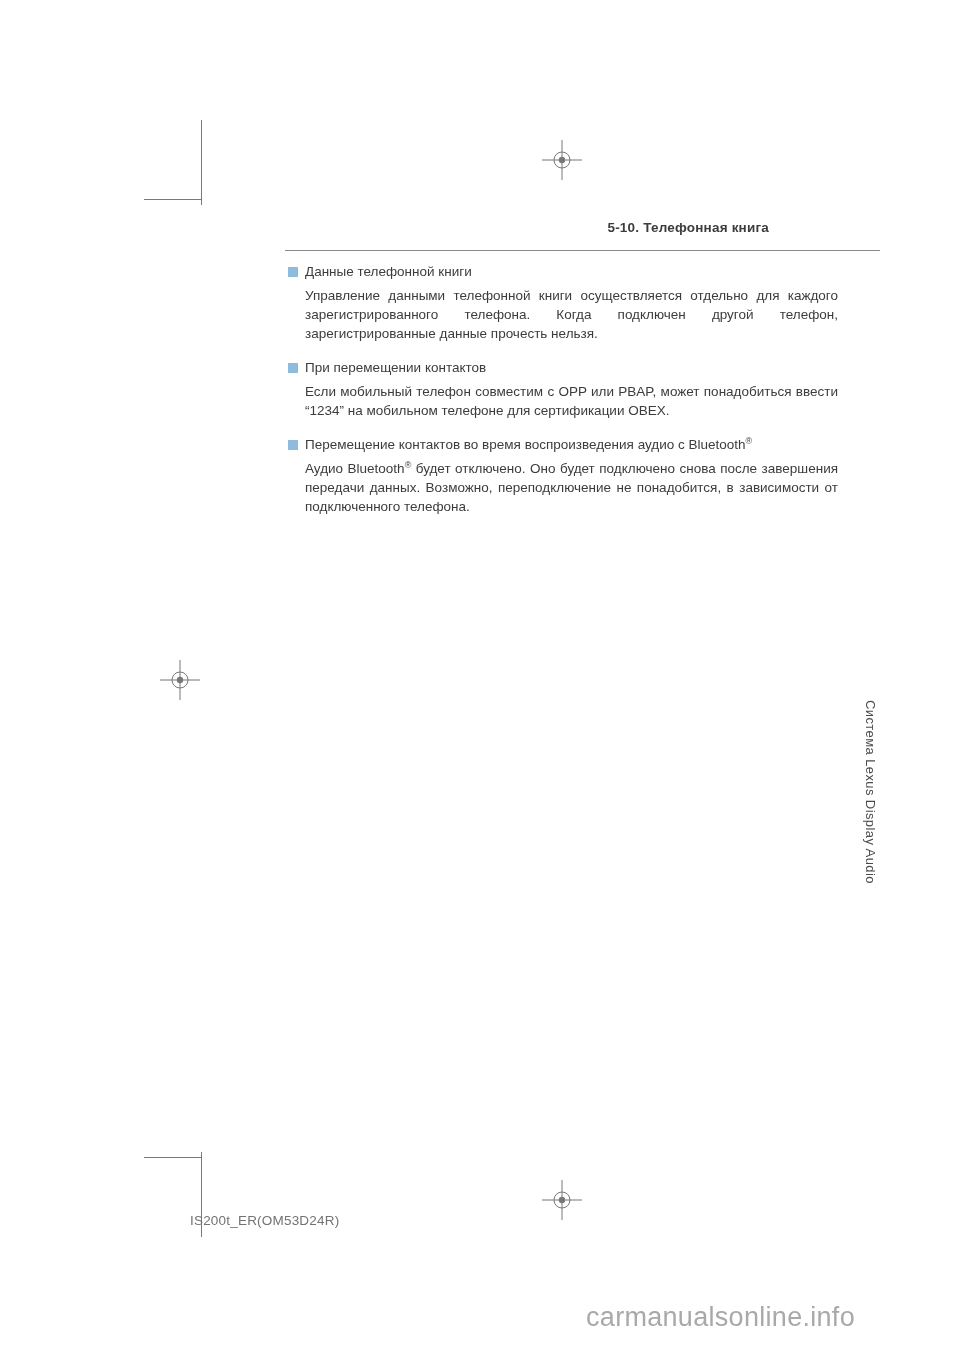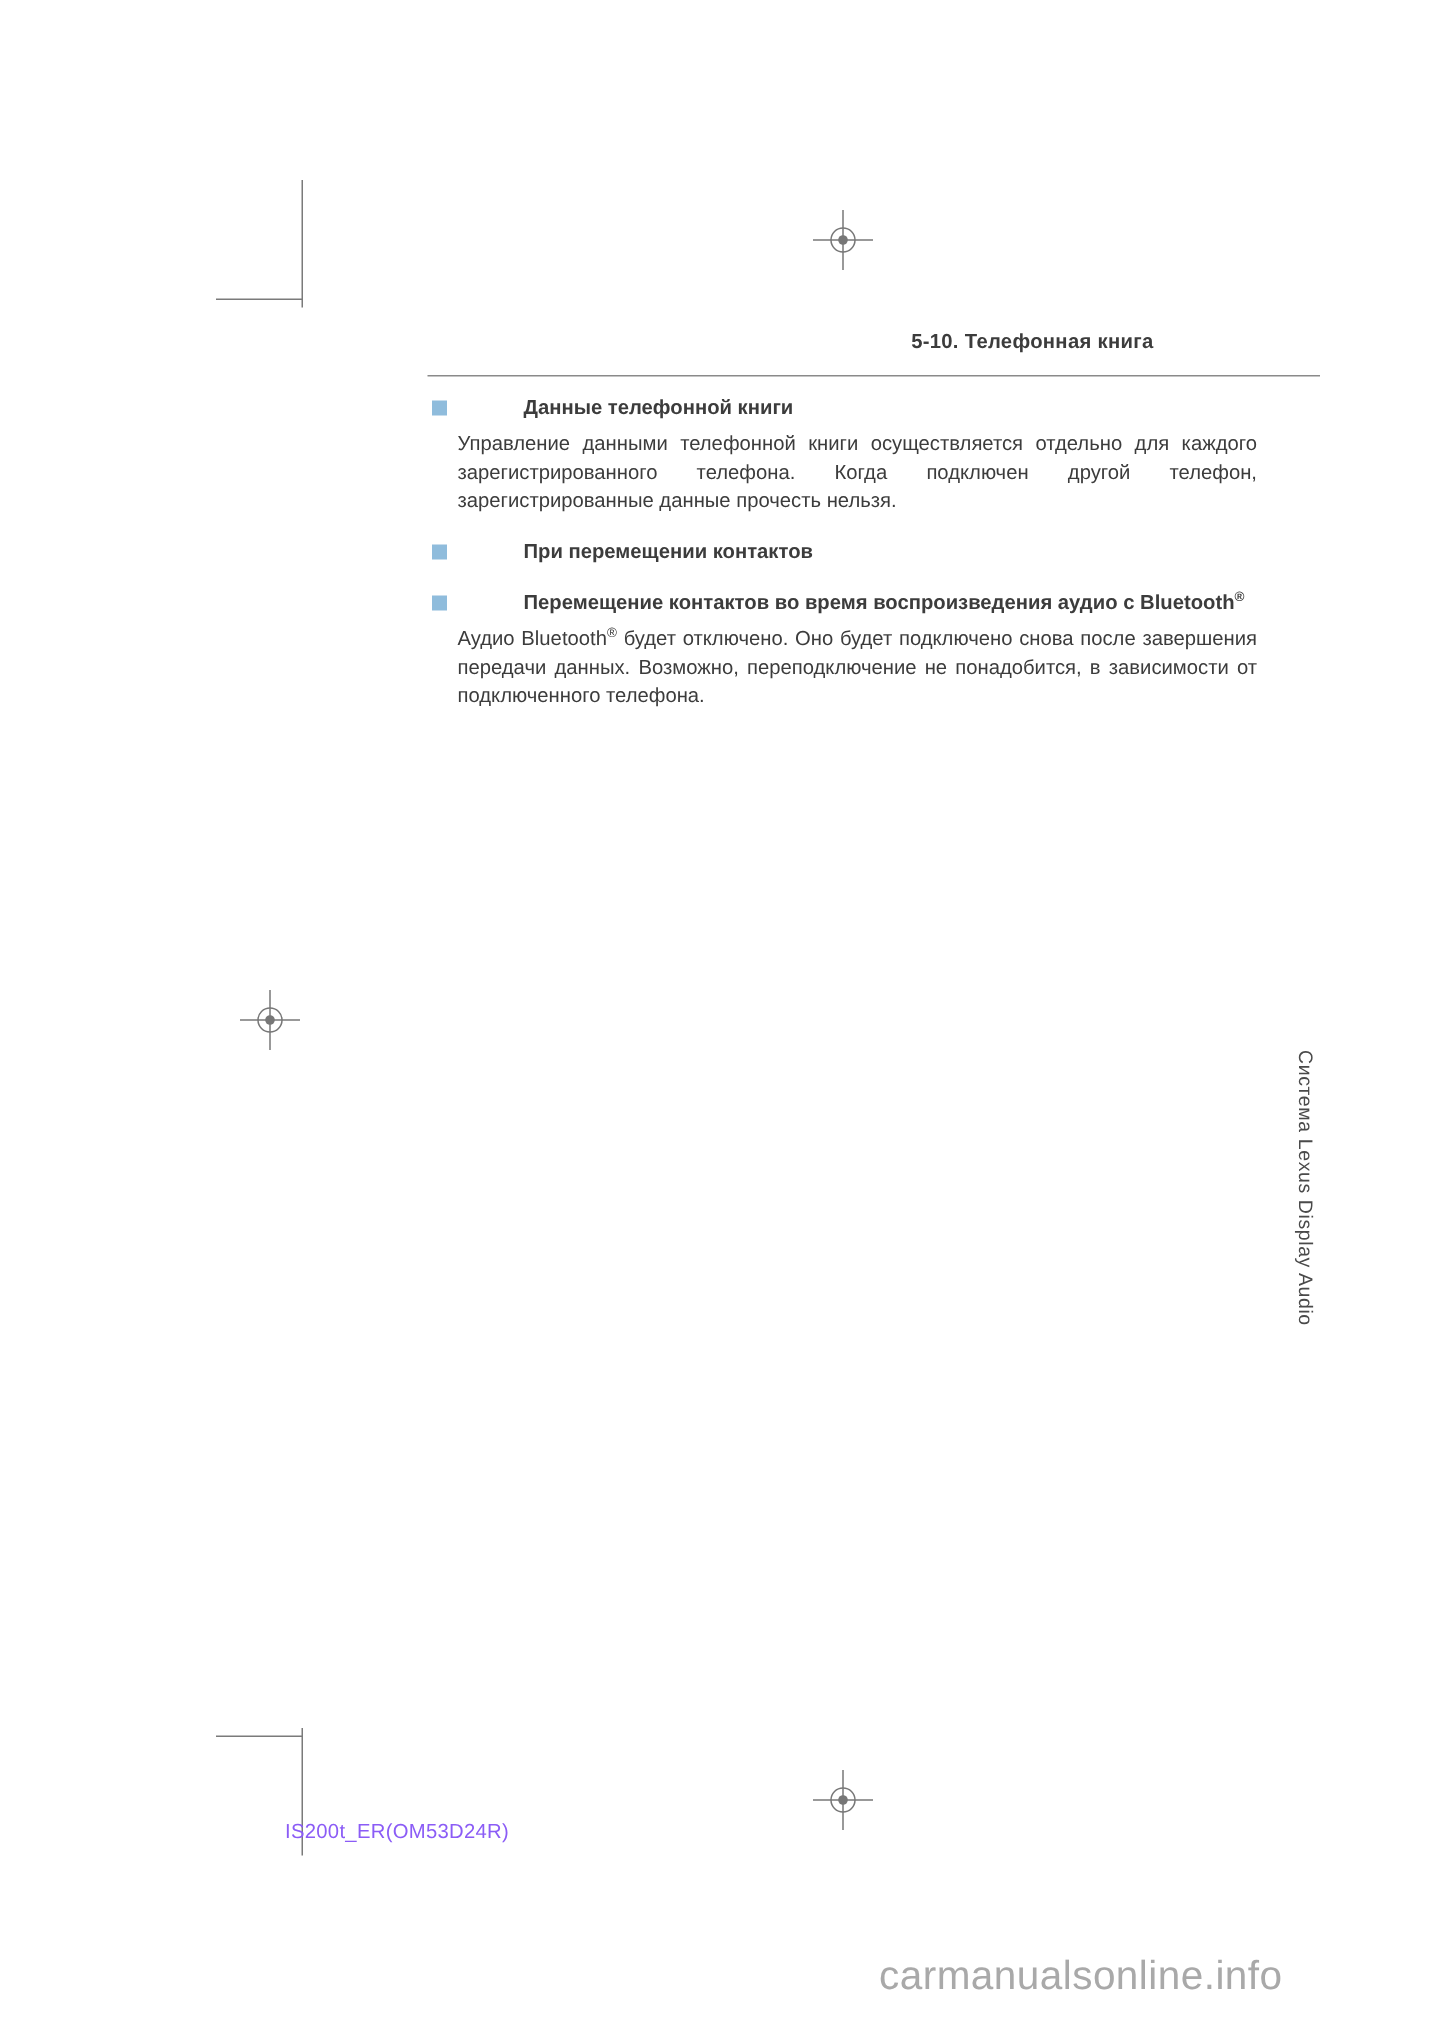--- a/index.html
+++ b/index.html
@@ -46,24 +46,23 @@
   }
   .section + .section { margin-top: 15px; }
   .heading-row { display: flex; align-items: flex-start; }
   .bullet {
     flex: none; width: 10px; height: 10px;
     margin: 5px 7px 0 0;
     background: var(--accent-blue, #8fbcdc);
   }
   h3.section-heading {
     flex: 1;
-    font-size: 13.5px; line-height: 19px; font-weight: bold;
+    font-size: 13.5px; line-height: 19px; font-weight: normal;
     color: var(--heading-text, #3c3c3c);
     text-align: justify;
-    margin-left: 44px;
   }
   .section-body { margin-left: 17px; margin-top: 5px; }
   .section-body p { text-align: justify; }
   sup { font-size: 9px; line-height: 0; vertical-align: super; }
 
   
   .chapter-tab {
     position: absolute; left: 812px; top: 640px; width: 29px; height: 51px;
     background: var(--accent-blue, #8fbcdc);
     color: #ffffff; font-weight: bold; font-size: 16px;
@@ -72,21 +71,21 @@
   .vertical-label {
     position: absolute; left: 783px; top: 700px;
     writing-mode: vertical-rl; text-orientation: mixed;
     font-size: 13px; color: #4a4a4a; letter-spacing: 0.4px;
     white-space: nowrap;
   }
 
   
   .footer-code {
     position: absolute; left: 110px; top: 1213px;
-    font-size: 13.5px; color: #8b5cf6; letter-spacing: 0.2px;
+    font-size: 13.5px; color: #737373; letter-spacing: 0.2px;
   }
   .watermark {
     position: absolute; right: 25px; top: 1302px;
     font-size: 27px; color: var(--watermark-gray, #a9a9a9);
     letter-spacing: 0.3px;
   }
 </style>
 </head>
 <body>
 
@@ -143,20 +142,21 @@
         <p>Управление данными телефонной книги осуществляется отдельно для каждого зарегистрированного телефона. Когда подключен другой телефон, зарегистрированные данные прочесть нельзя.</p>
       </div>
     </div>
 
     <div class="section">
       <div class="heading-row">
         <span class="bullet"></span>
         <h3 class="section-heading">При перемещении контактов</h3>
       </div>
       <div class="section-body">
+        <p>Если мобильный телефон совместим с OPP или PBAP, может понадобиться ввести “1234” на мобильном телефоне для сертификации OBEX.</p>
       </div>
     </div>
 
     <div class="section">
     </div>
 
     <div class="section">
       <div class="heading-row">
         <span class="bullet"></span>
         <h3 class="section-heading"><span>Перемещение контактов во время воспроизведения аудио с Bluetooth</span><sup>®</sup></h3>

